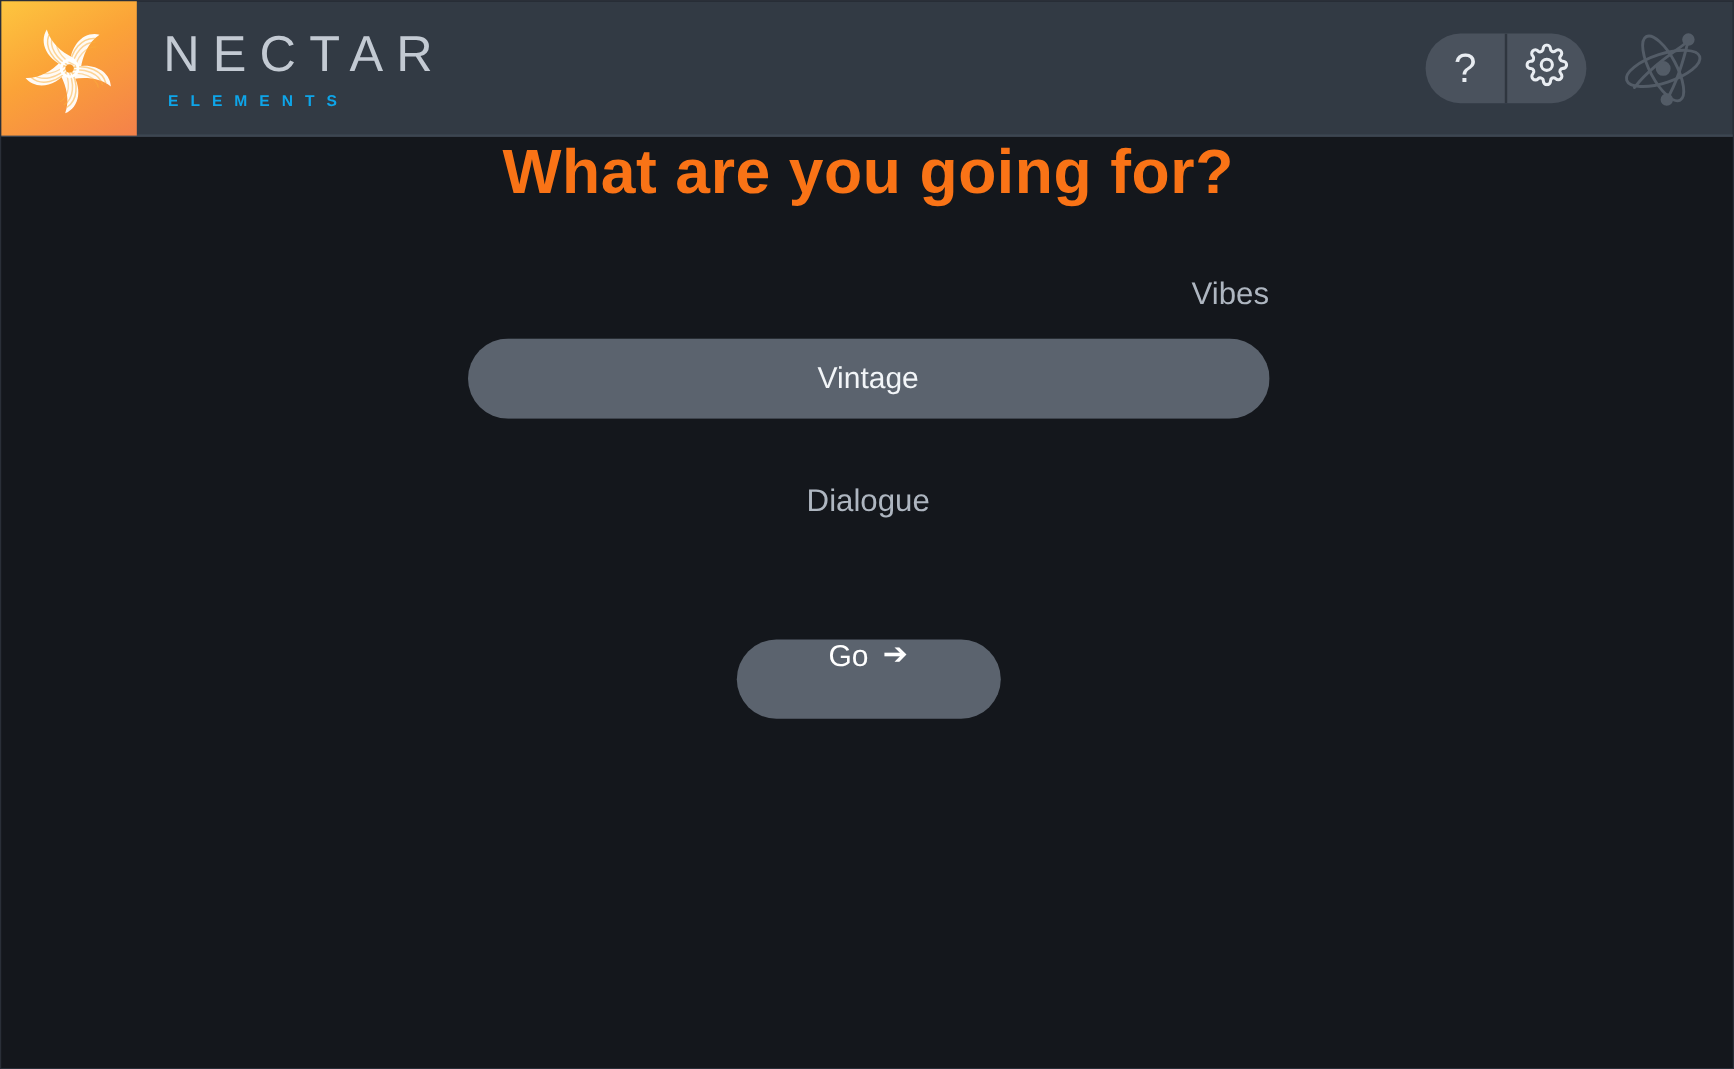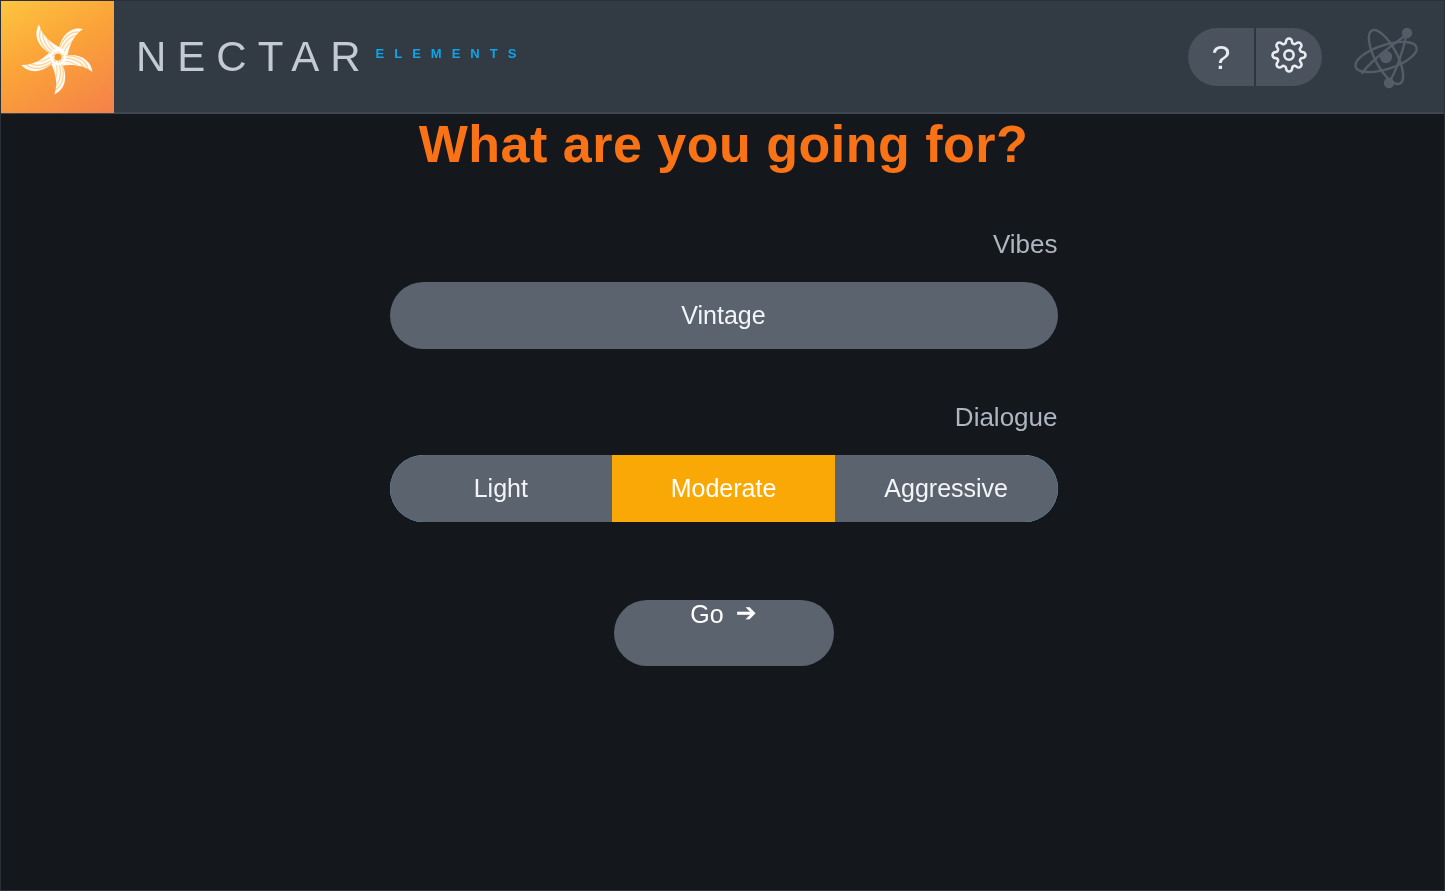--- a/index.html
+++ b/index.html
@@ -46,21 +46,21 @@
     background: linear-gradient(150deg, #fdc63f 0%, #fba338 45%, #f4814a 100%);
     display: flex;
     align-items: center;
     justify-content: center;
   }
   #logo-tile svg { display: block; }
 
   #brand {
     margin-left: 22px;
     display: flex;
-    flex-direction: row;
+    flex-direction: column;
     justify-content: flex-end;
     line-height: 1;
   }
   #brand-title {
     font-size: 42px;
     letter-spacing: 11px;
     color: #c3cad3;
     font-weight: 400;
   }
   #brand-sub {
@@ -258,25 +258,20 @@
 
     <div class="group" id="group-vibes">
       <div class="group-label">Vibes</div>
       <div class="segmented">
         <div class="segment">Vintage</div>
       </div>
     </div>
 
     <div class="group" id="group-intensity">
       <div class="group-label">Dialogue</div>
-      <div class="segmented">
-        <div class="segment">Light</div>
-        <div class="segment selected">Moderate</div>
-        <div class="segment">Aggressive</div>
-      </div>
     </div>
 
     <div id="go-button">
       <span>Go</span>
       <span id="go-arrow">➔</span>
     </div>
 
   </div>
 </div>
 

